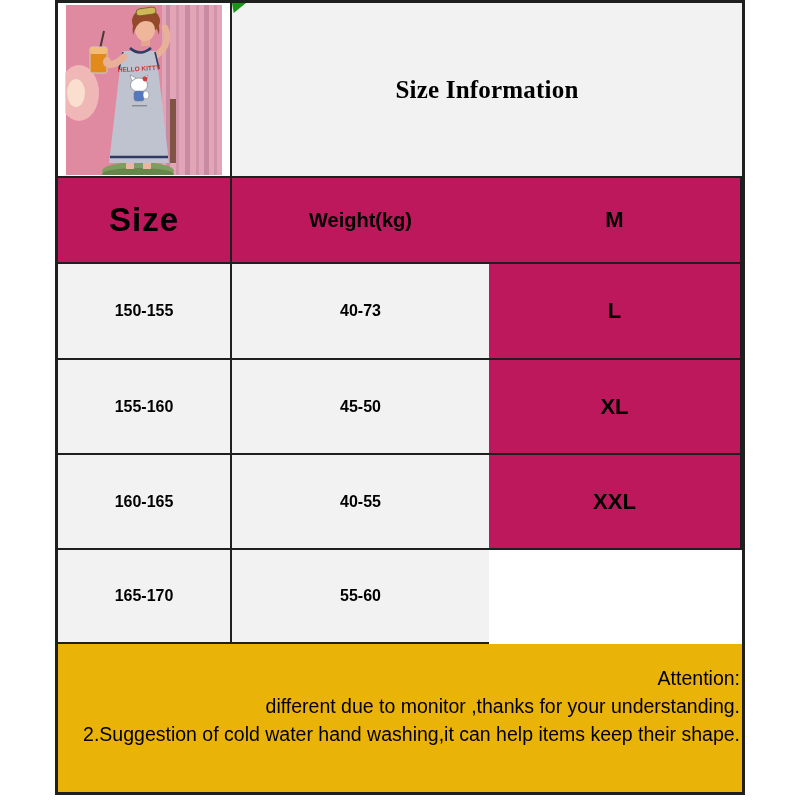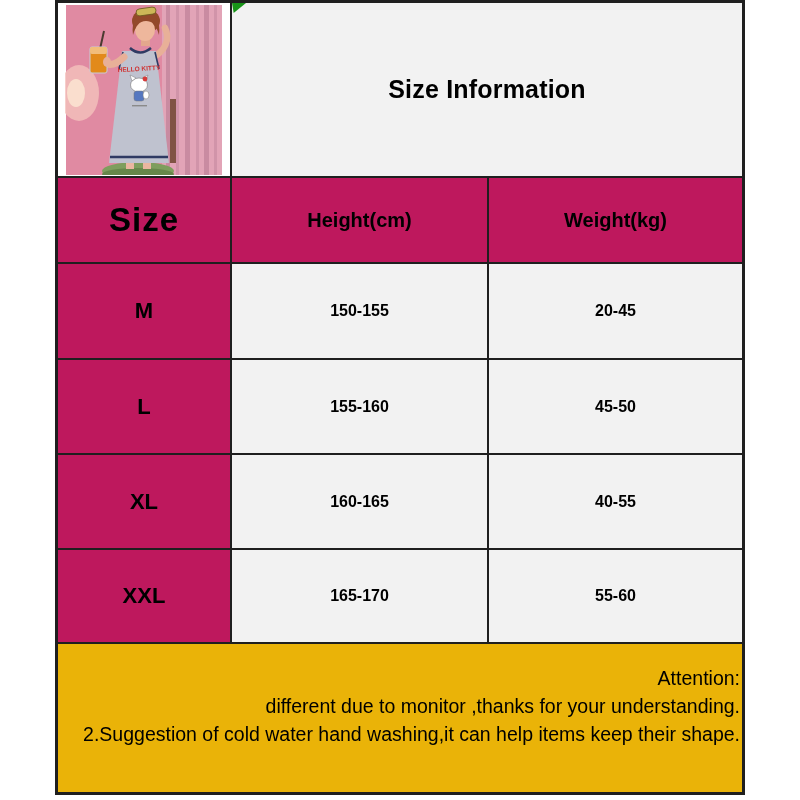--- a/index.html
+++ b/index.html
@@ -15,21 +15,21 @@
   .c{
     border-right:2px solid #1f1f1f;border-bottom:2px solid #1f1f1f;
     display:flex;align-items:center;justify-content:center;
     box-sizing:border-box;overflow:hidden;
   }
   .c.last-col{border-right:none;}
   .gray{background:#be185d;}
   .light{background:#f2f2f2;}
 
   .img-cell{background:#ffffff;padding:0;}
-  .title-cell{grid-column:2/4;position:relative;background:#f2f2f2;}
+  .title-cell{grid-column:2/4;position:relative;background:#f2f2f2;font-family:Liberation Serif, serif;}
   .title-text{font-size:25px;font-weight:bold;letter-spacing:0.2px;}
   .corner-wedge{
     position:absolute;top:0;left:0;width:14px;height:11px;
     background:#189418;clip-path:polygon(0 0,100% 0,12% 90%);
   }
 
   .col-head{font-size:20px;font-weight:bold;}
   .size-head{font-size:33px;font-weight:bold;letter-spacing:1px;}
   .size-val{font-size:22px;font-weight:bold;}
   .data-val{font-size:16px;font-weight:bold;}
@@ -114,35 +114,32 @@
   </div>
 
   <div class="c title-cell last-col">
     <div class="corner-wedge"></div>
     <span class="title-text">Size Information</span>
   </div>
 
   <div class="c gray">
     <span class="size-head">Size</span>
   </div>
-  <div class="c gray">
-    <span class="col-head">Height(cm)</span>
-  </div>
   <div class="c gray last-col">
     <span class="col-head">Weight(kg)</span>
   </div>
 
   <div class="c gray">
     <span class="size-val">M</span>
   </div>
   <div class="c light">
     <span class="data-val">150-155</span>
   </div>
   <div class="c light last-col">
-    <span class="data-val">20-45</span>
+    <span class="data-val">40-73</span>
   </div>
 
   <div class="c gray">
     <span class="size-val">L</span>
   </div>
   <div class="c light">
     <span class="data-val">155-160</span>
   </div>
   <div class="c light last-col">
     <span class="data-val">45-50</span>

